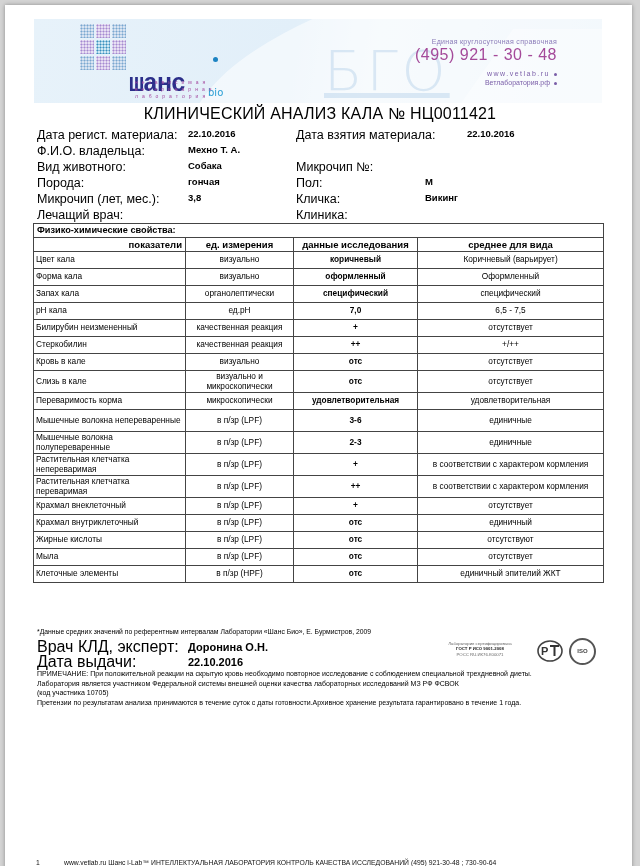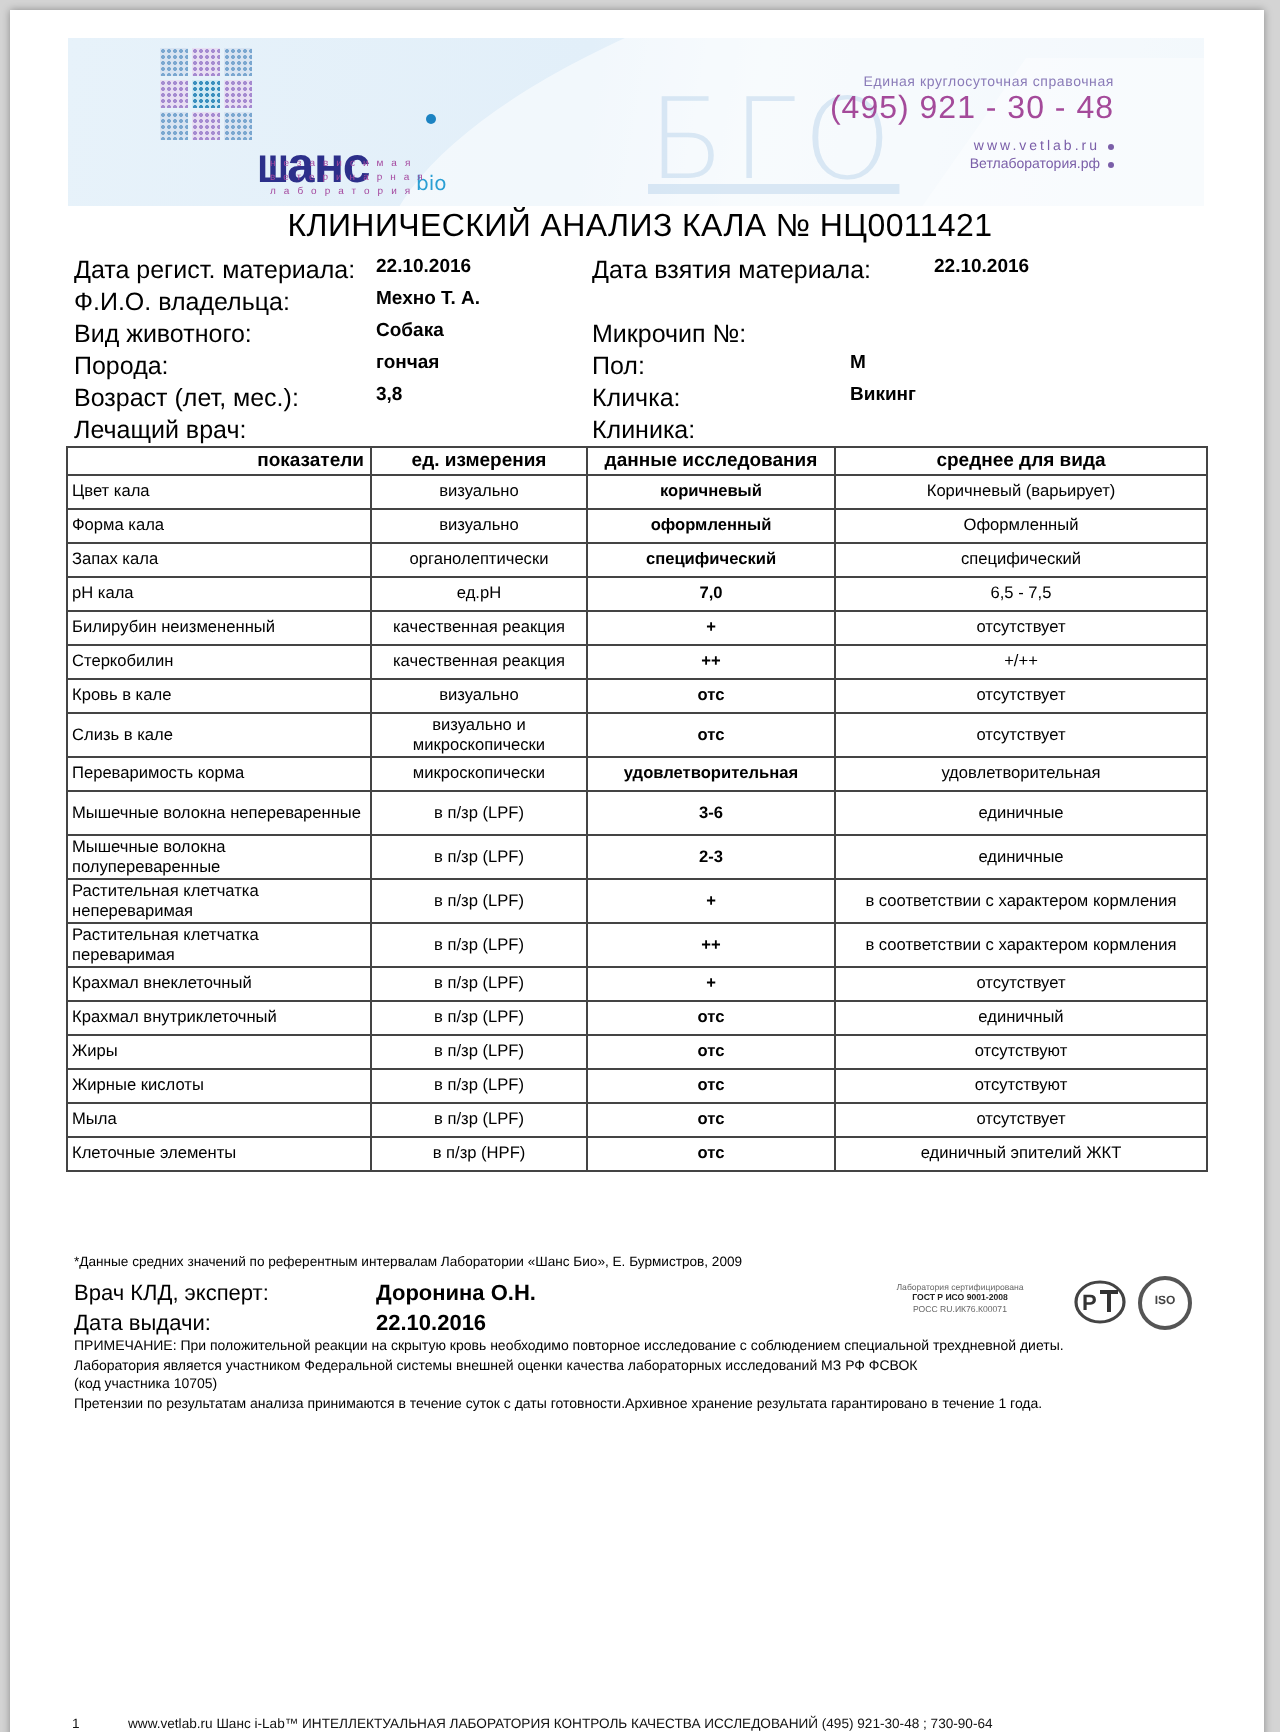--- a/index.html
+++ b/index.html
@@ -86,21 +86,21 @@
   table.res td.l { text-align:left; padding-left:2px; }
   table.res tr.sec td { text-align:left; font-weight:bold; font-size:9.2px; height:13px; }
   table.res tr.hdr td { font-weight:bold; font-size:9.5px; height:13px; }
   table.res tr.hdr td.l { text-align:right; }
   table.res tr.r td { height:16px; }
   table.res tr.r2 td { height:21px; }
   table.res td.b { font-weight:bold; }
   .col1 { width:152px; } .col2 { width:108px; } .col3 { width:124px; } .col4 { width:186px; }
 
   .footnote { position:absolute; left:37px; top:628px; font-size:6.8px; white-space:nowrap; }
-  .sig-label { position:absolute; left:37px; font-size:11px; line-height:14px; white-space:nowrap; }
+  .sig-label { position:absolute; left:37px; font-size:16px; line-height:14px; white-space:nowrap; }
   .sig-val { position:absolute; left:188px; font-size:11px; font-weight:bold; line-height:14px; white-space:nowrap; }
   .notes { position:absolute; left:37px; top:669px; width:565px; font-size:7px; line-height:9.6px; }
   .cert-text { position:absolute; left:436px; top:641px; width:88px; text-align:center; font-size:4.3px; color:#666; line-height:5.4px; }
   .cert-text .m { color:#222; font-weight:bold; }
   .pct { position:absolute; left:537px; top:640px; width:26px; height:22px; }
   .iso { position:absolute; left:569px; top:638px; width:27px; height:27px; border-radius:50%; border:2px solid #555; box-sizing:border-box; text-align:center; font-size:6px; font-weight:bold; line-height:23px; color:#444; }
   .bottom-line { position:absolute; left:36px; top:859px; font-size:6.8px; white-space:nowrap; color:#111; }
   .bottom-line .num { display:inline-block; width:28px; }
 </style>
 </head>
@@ -152,38 +152,41 @@
 <div class="info" style="left:37px;top:159px">Вид животного:</div>
 <div class="info-val" style="left:188px;top:158px">Собака</div>
 <div class="info" style="left:296px;top:159px">Микрочип №:</div>
 <div class="info-val" style="left:467px;top:158px"></div>
 
 <div class="info" style="left:37px;top:175px">Порода:</div>
 <div class="info-val" style="left:188px;top:174px">гончая</div>
 <div class="info" style="left:296px;top:175px">Пол:</div>
 <div class="info-val" style="left:425px;top:174px">М</div>
 
-<div class="info" style="left:37px;top:191px">Возраст (лет, мес.):</div>
+<div class="info" style="left:37px;top:191px">Микрочип (лет, мес.):</div>
 <div class="info-val" style="left:188px;top:190px">3,8</div>
 <div class="info" style="left:296px;top:191px">Кличка:</div>
 <div class="info-val" style="left:425px;top:190px">Викинг</div>
 
 <div class="info" style="left:37px;top:207px">Лечащий врач:</div>
 <div class="info-val" style="left:188px;top:206px"></div>
 <div class="info" style="left:296px;top:207px">Клиника:</div>
 <div class="info-val" style="left:425px;top:206px"></div>
 
 <table class="res">
   <colgroup>
       <col class="col1">
       <col class="col2">
       <col class="col3">
       <col class="col4">
     </colgroup>
   <tbody id="res-body">
+    <tr class="sec">
+      <td colspan="4">Физико-химические свойства:</td>
+    </tr>
     <tr class="hdr">
       <td class="l">показатели</td>
       <td>ед. измерения</td>
       <td>данные исследования</td>
       <td>среднее для вида</td>
     </tr>
   <tr class="r">
         <td class="l">Цвет кала</td>
         <td>визуально</td>
         <td class="b">коричневый</td>
@@ -267,26 +270,20 @@
         <td class="b">+</td>
         <td>отсутствует</td>
       </tr>
       <tr class="r">
         <td class="l">Крахмал внутриклеточный</td>
         <td>в п/зр (LPF)</td>
         <td class="b">отс</td>
         <td>единичный</td>
       </tr>
       <tr class="r">
-        <td class="l">Жиры</td>
-        <td>в п/зр (LPF)</td>
-        <td class="b">отс</td>
-        <td>отсутствуют</td>
-      </tr>
-      <tr class="r">
         <td class="l">Жирные кислоты</td>
         <td>в п/зр (LPF)</td>
         <td class="b">отс</td>
         <td>отсутствуют</td>
       </tr>
       <tr class="r">
         <td class="l">Мыла</td>
         <td>в п/зр (LPF)</td>
         <td class="b">отс</td>
         <td>отсутствует</td>

